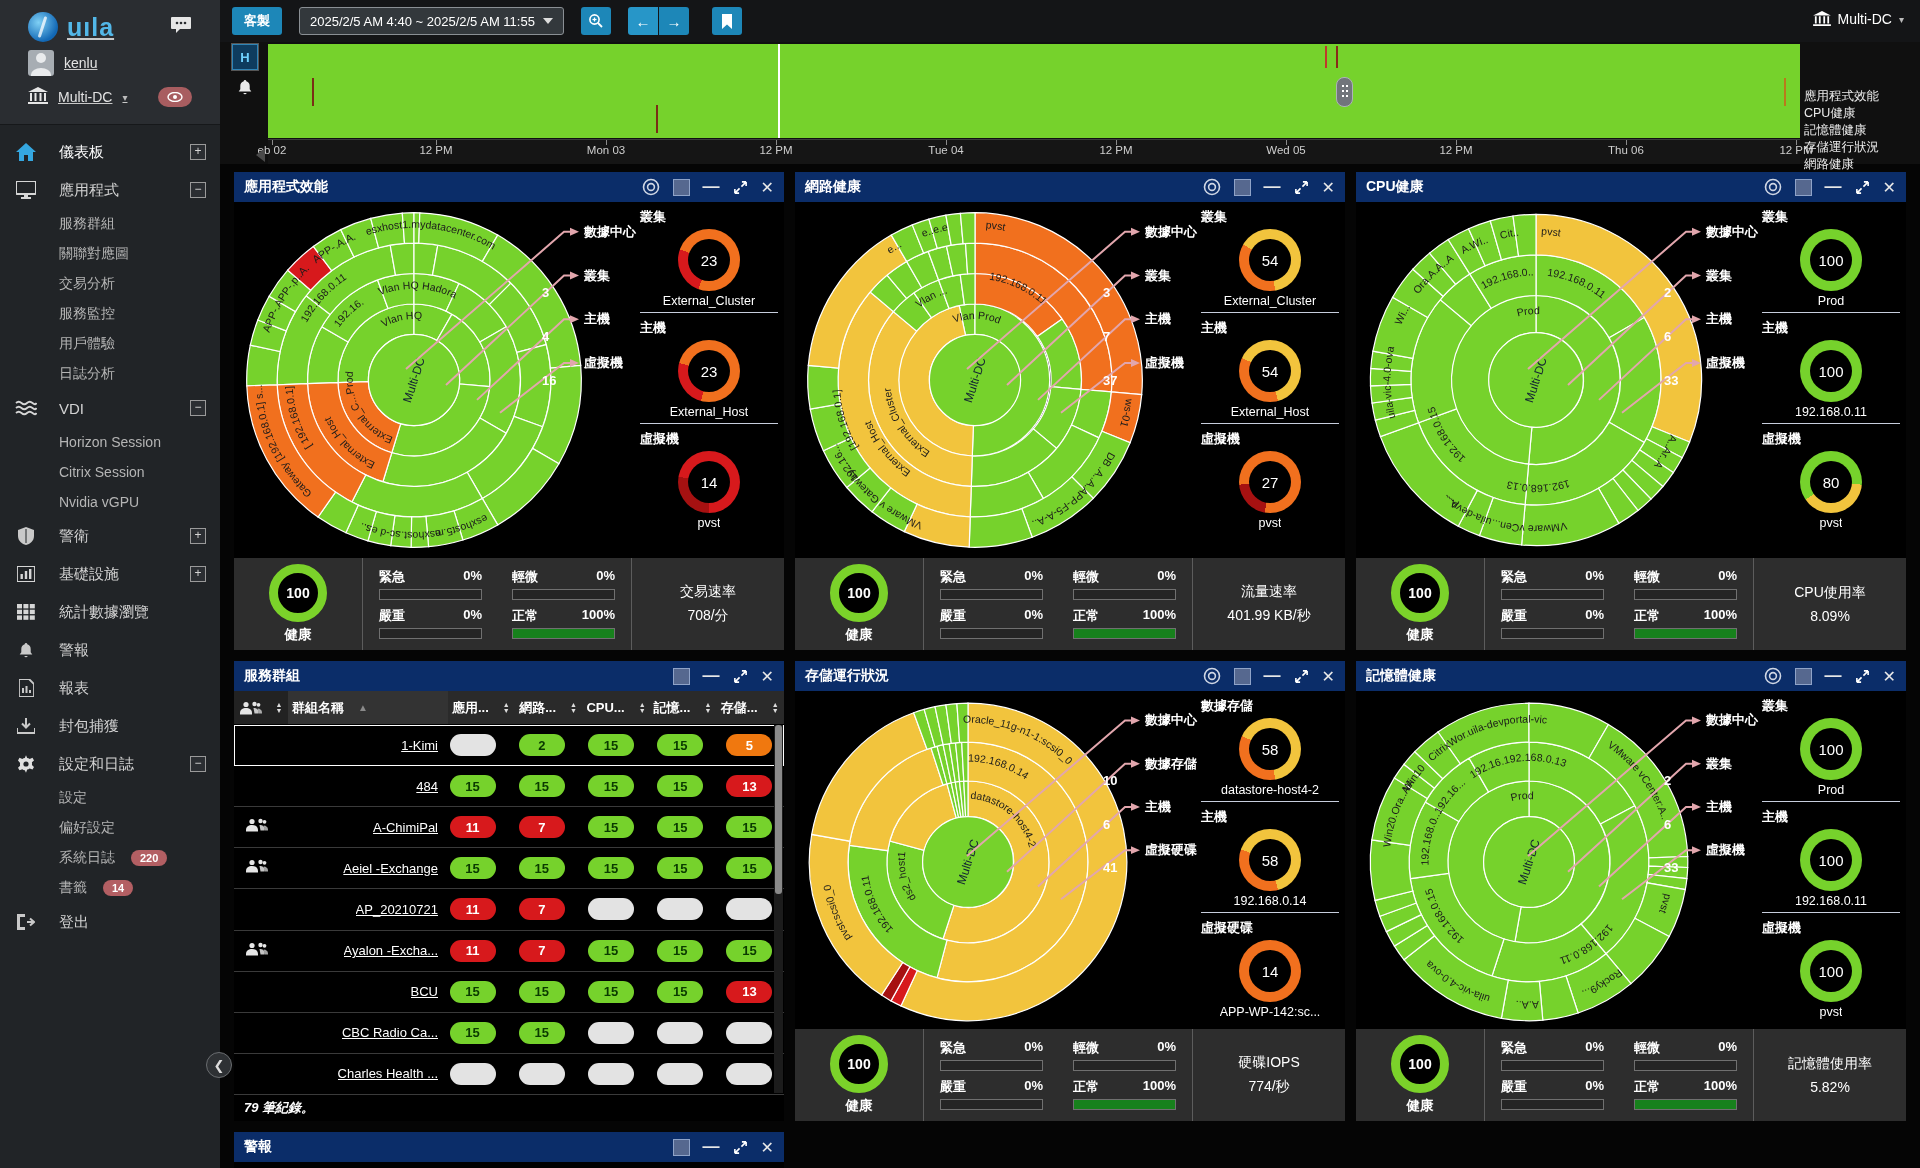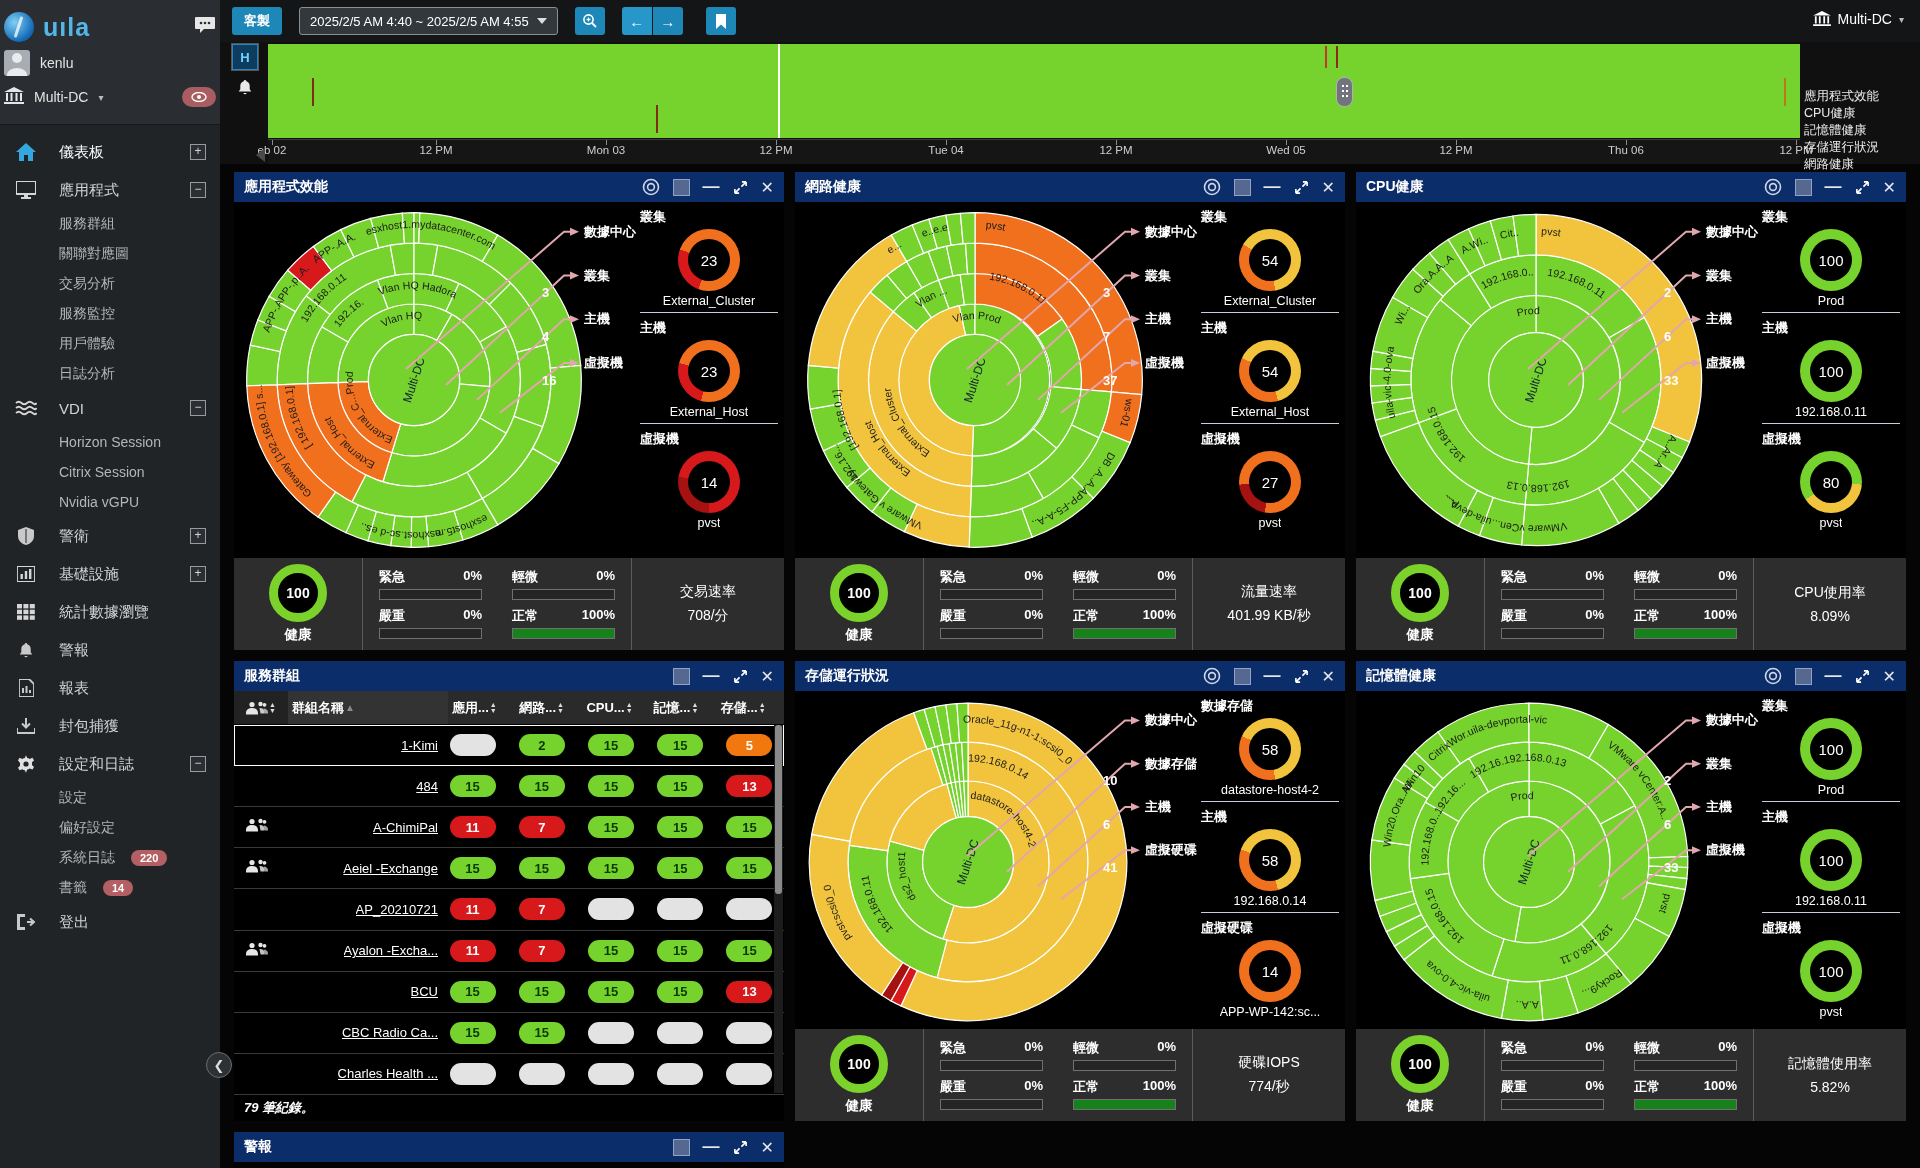--- a/index.html
+++ b/index.html
@@ -1,21 +1,21 @@
 <!DOCTYPE html>
 <html><head>
 <meta charset="utf-8">
 <style>
   html,body{margin:0;padding:0;background:#000;}
   body{font-family:"Liberation Sans","DejaVu Sans",sans-serif;}
   .page{position:relative;width:1920px;height:1168px;overflow:hidden;background:#050505;}
 
   
   .sidebar{position:absolute;left:0;top:0;width:220px;height:100%;background:#212427;color:#c9c9c9;z-index:5;}
-  .side-top{background:#2a2d31;padding:8px 4px 10px;border-bottom:1px solid #16181a;}
+  .side-top{background:#2a2d31;padding:8px 28px 10px;border-bottom:1px solid #16181a;text-decoration:underline;}
   .logo-row{display:flex;align-items:center;height:38px;}
   .logo-mark{width:30px;height:30px;border-radius:50%;background:radial-gradient(circle at 35% 35%,#7fd0f5,#1268b5 70%);position:relative;flex:0 0 auto;}
   .logo-mark::after{content:"";position:absolute;left:13px;top:4px;width:3px;height:22px;background:rgba(255,255,255,.75);transform:rotate(18deg);border-radius:2px;}
   .logo-text{color:#52b7e8;font-size:25px;font-weight:bold;margin-left:9px;letter-spacing:1px;}
   .chat-icon{margin-left:auto;}
   .user-row,.dc-row{display:flex;align-items:center;height:34px;gap:10px;font-size:14px;color:#e3e3e3;}
   .avatar{width:26px;height:26px;background:#a7adb3;border-radius:3px;position:relative;overflow:hidden;flex:0 0 auto;}
   .avatar::before{content:"";position:absolute;top:3px;left:8px;width:10px;height:10px;border-radius:50%;background:#e9ebed;}
   .avatar::after{content:"";position:absolute;bottom:-5px;left:3px;width:20px;height:13px;border-radius:50% 50% 0 0;background:#e9ebed;}
   .caret{font-size:10px;color:#bbb;}
@@ -84,21 +84,21 @@
   .hlabel{color:#fff;font-size:13.5px;font-weight:bold;}
   .sevgrid{flex:1;display:grid;grid-template-columns:1fr 1fr;grid-template-rows:1fr 1fr;column-gap:30px;row-gap:4px;padding:10px 16px 8px;}
   .sev .row{display:flex;justify-content:space-between;color:#fff;font-size:13px;font-weight:bold;}
   .sev .bar{height:9px;background:#252525;border:1px solid #707070;margin-top:3px;}
   .sev .fill{height:100%;background:#17811c;}
   .metric{width:152px;border-left:1px solid #5c5c5c;display:flex;flex-direction:column;align-items:center;justify-content:center;gap:6px;color:#fff;font-size:14px;font-weight:normal;}
 
   
   .tbl{flex:1;display:flex;flex-direction:column;position:relative;min-height:0;}
   .thead{height:33px;background:#2a2a2a;display:flex;align-items:center;color:#fff;font-size:13px;font-weight:bold;flex:0 0 auto;border-bottom:1px solid #000;}
-  .tc{display:flex;align-items:center;gap:1px;padding:0 4px;height:100%;}
+  .tc{display:flex;align-items:center;gap:14px;padding:0 4px;height:100%;}
   .tc.first{width:46px;justify-content:center;background:#222;}
   .tc.name{width:152px;background:#333;}
   .tc.m{flex:1;justify-content:flex-start;}
   .sorter{display:flex;flex-direction:column;font-size:7px;line-height:6px;color:#ddd;}
   .tri-up-sm{color:#8a8a8a;font-size:10px;}
   .trow{height:41px;display:flex;align-items:center;border-bottom:1px solid #3a3a3a;background:#000;}
   .trow.selected{outline:1px solid #fff;outline-offset:-1px;}
   .rc{display:flex;align-items:center;justify-content:center;}
   .rc.first{width:46px;}
   .rc.name{width:152px;justify-content:flex-end;padding-left:6px;}
@@ -313,21 +313,21 @@
           <span class="label">登出</span>
         </div>
       </nav>
   </aside>
   <div class="collapse-btn">❮</div>
 
   <div class="main">
     <div class="topbar">
       <div class="btn-blue">客製</div>
       <div class="daterange">
-        <span>2025/2/5 AM 4:40 ~ 2025/2/5 AM 4:55</span>
+        <span>2025/2/5 AM 4:40 ~ 2025/2/5 AM 11:55</span>
         <span class="tri-down"></span>
       </div>
       <div class="icon-btn">
         <svg width="16" height="16" viewBox="0 0 16 16">
             <circle cx="6.5" cy="6.5" r="4.6" fill="none" stroke="#fff" stroke-width="1.6"></circle>
             <line x1="6.5" y1="4.5" x2="6.5" y2="8.5" stroke="#fff" stroke-width="1.3"></line>
             <line x1="4.5" y1="6.5" x2="8.5" y2="6.5" stroke="#fff" stroke-width="1.3"></line>
             <line x1="10" y1="10" x2="14" y2="14" stroke="#fff" stroke-width="1.8"></line>
           </svg>
       </div>

